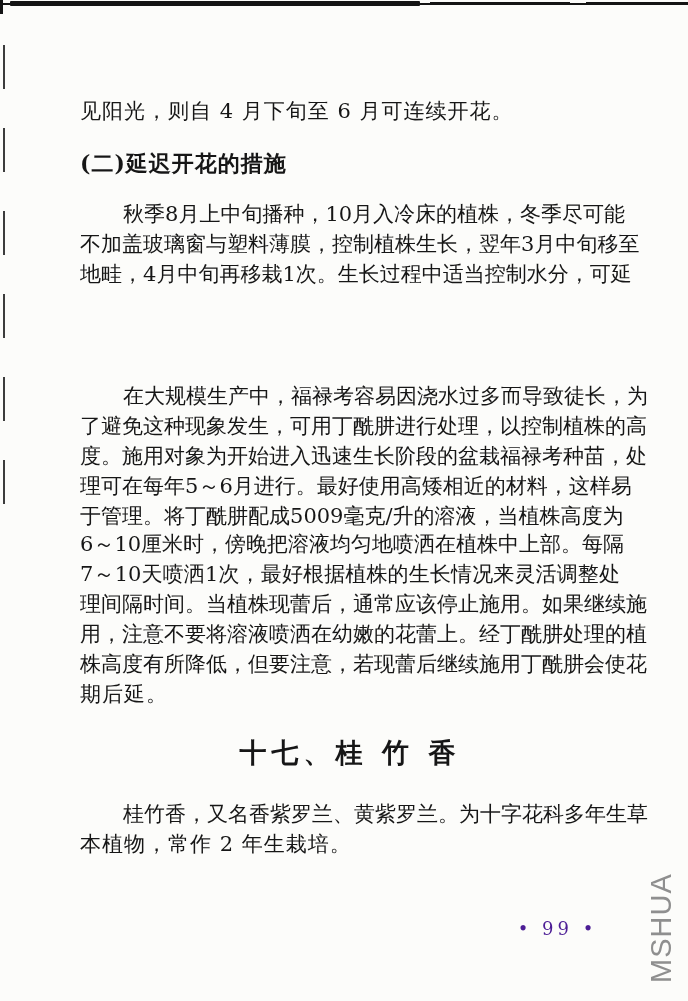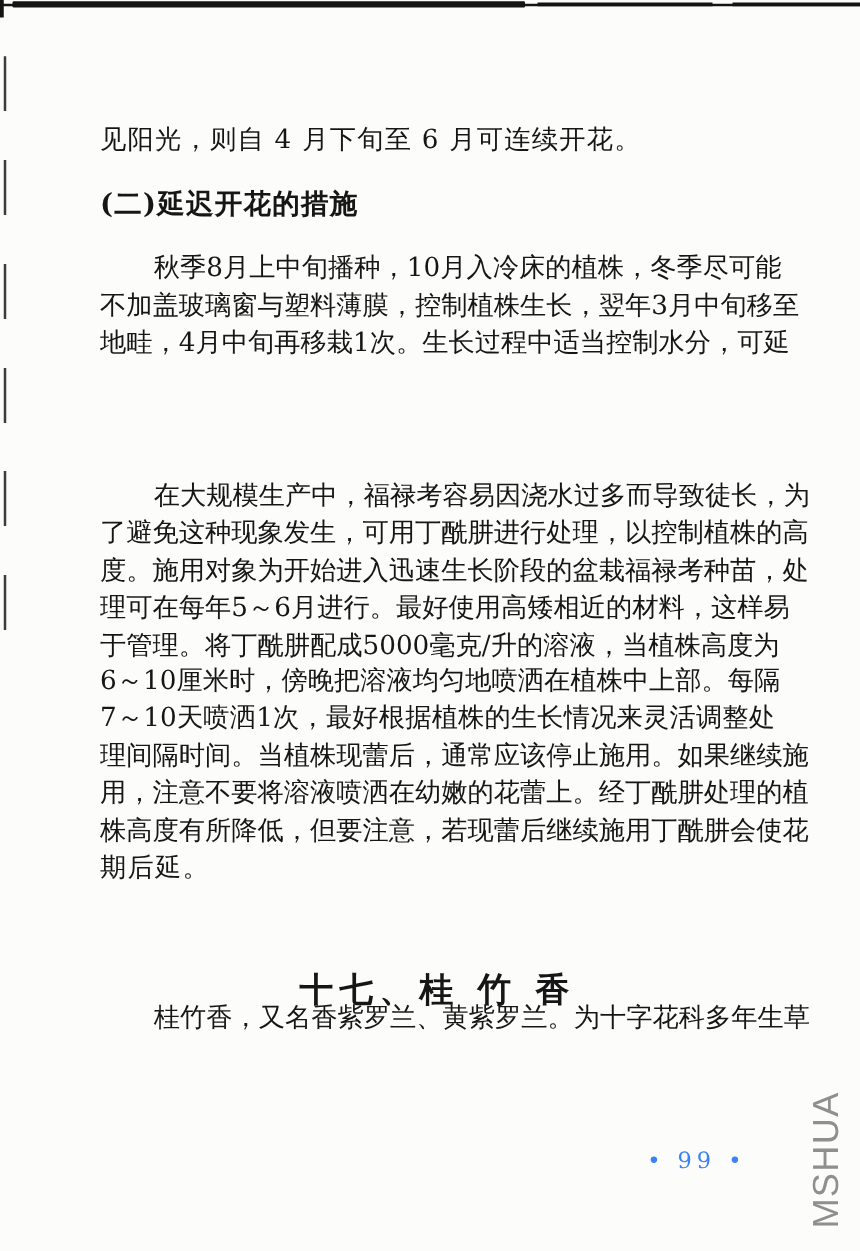--- a/index.html
+++ b/index.html
@@ -32,25 +32,24 @@
   .indent{padding-left:43px;}
   .heading{
     position:absolute;left:80px;width:540px;
     text-align:left;font-weight:700;font-size:22px;line-height:27px;
     letter-spacing:1px;
   }
   .chapter-title{
     position:absolute;left:80px;width:540px;
     text-align:center;font-weight:700;font-size:27px;line-height:32px;
     letter-spacing:5px;
-    margin-top:40px;
   }
   .page-number{
     position:absolute;left:495px;top:918px;width:125px;
-    text-align:center;font-size:18px;letter-spacing:4px;color:#3b82f6;
+    text-align:center;font-size:18px;letter-spacing:4px;color:#4c1d95;
   }
   .watermark{
     position:absolute;left:596px;top:913px;width:130px;height:30px;
     transform:rotate(-90deg);
     font-family:"Liberation Sans","DejaVu Sans",sans-serif;
     font-size:29px;line-height:30px;letter-spacing:1px;
     color:#8f8f8f;text-align:center;
   }
 </style>
 </head>
@@ -274,21 +273,21 @@
       <span>管</span>
       <span>理</span>
       <span>。</span>
       <span>将</span>
       <span>丁</span>
       <span>酰</span>
       <span>肼</span>
       <span>配</span>
       <span>成</span>
       <span>5</span>
-      <span>000</span>
+      <span>009</span>
       <span>毫</span>
       <span>克</span>
       <span>/</span>
       <span>升</span>
       <span>的</span>
       <span>溶</span>
       <span>液</span>
       <span>，</span>
       <span>当</span>
       <span>植</span>
@@ -464,18 +463,19 @@
       <span>为</span>
       <span>十</span>
       <span>字</span>
       <span>花</span>
       <span>科</span>
       <span>多</span>
       <span>年</span>
       <span>生</span>
       <span>草</span>
     </div>
+  <div class="line" style="top:831px">本植物，常作 2 年生栽培。</div>
 
   <div class="page-number">• 99 •</div>
 
   <div class="watermark">MSHUA</div>
 
 </div>
 
 </body></html>

